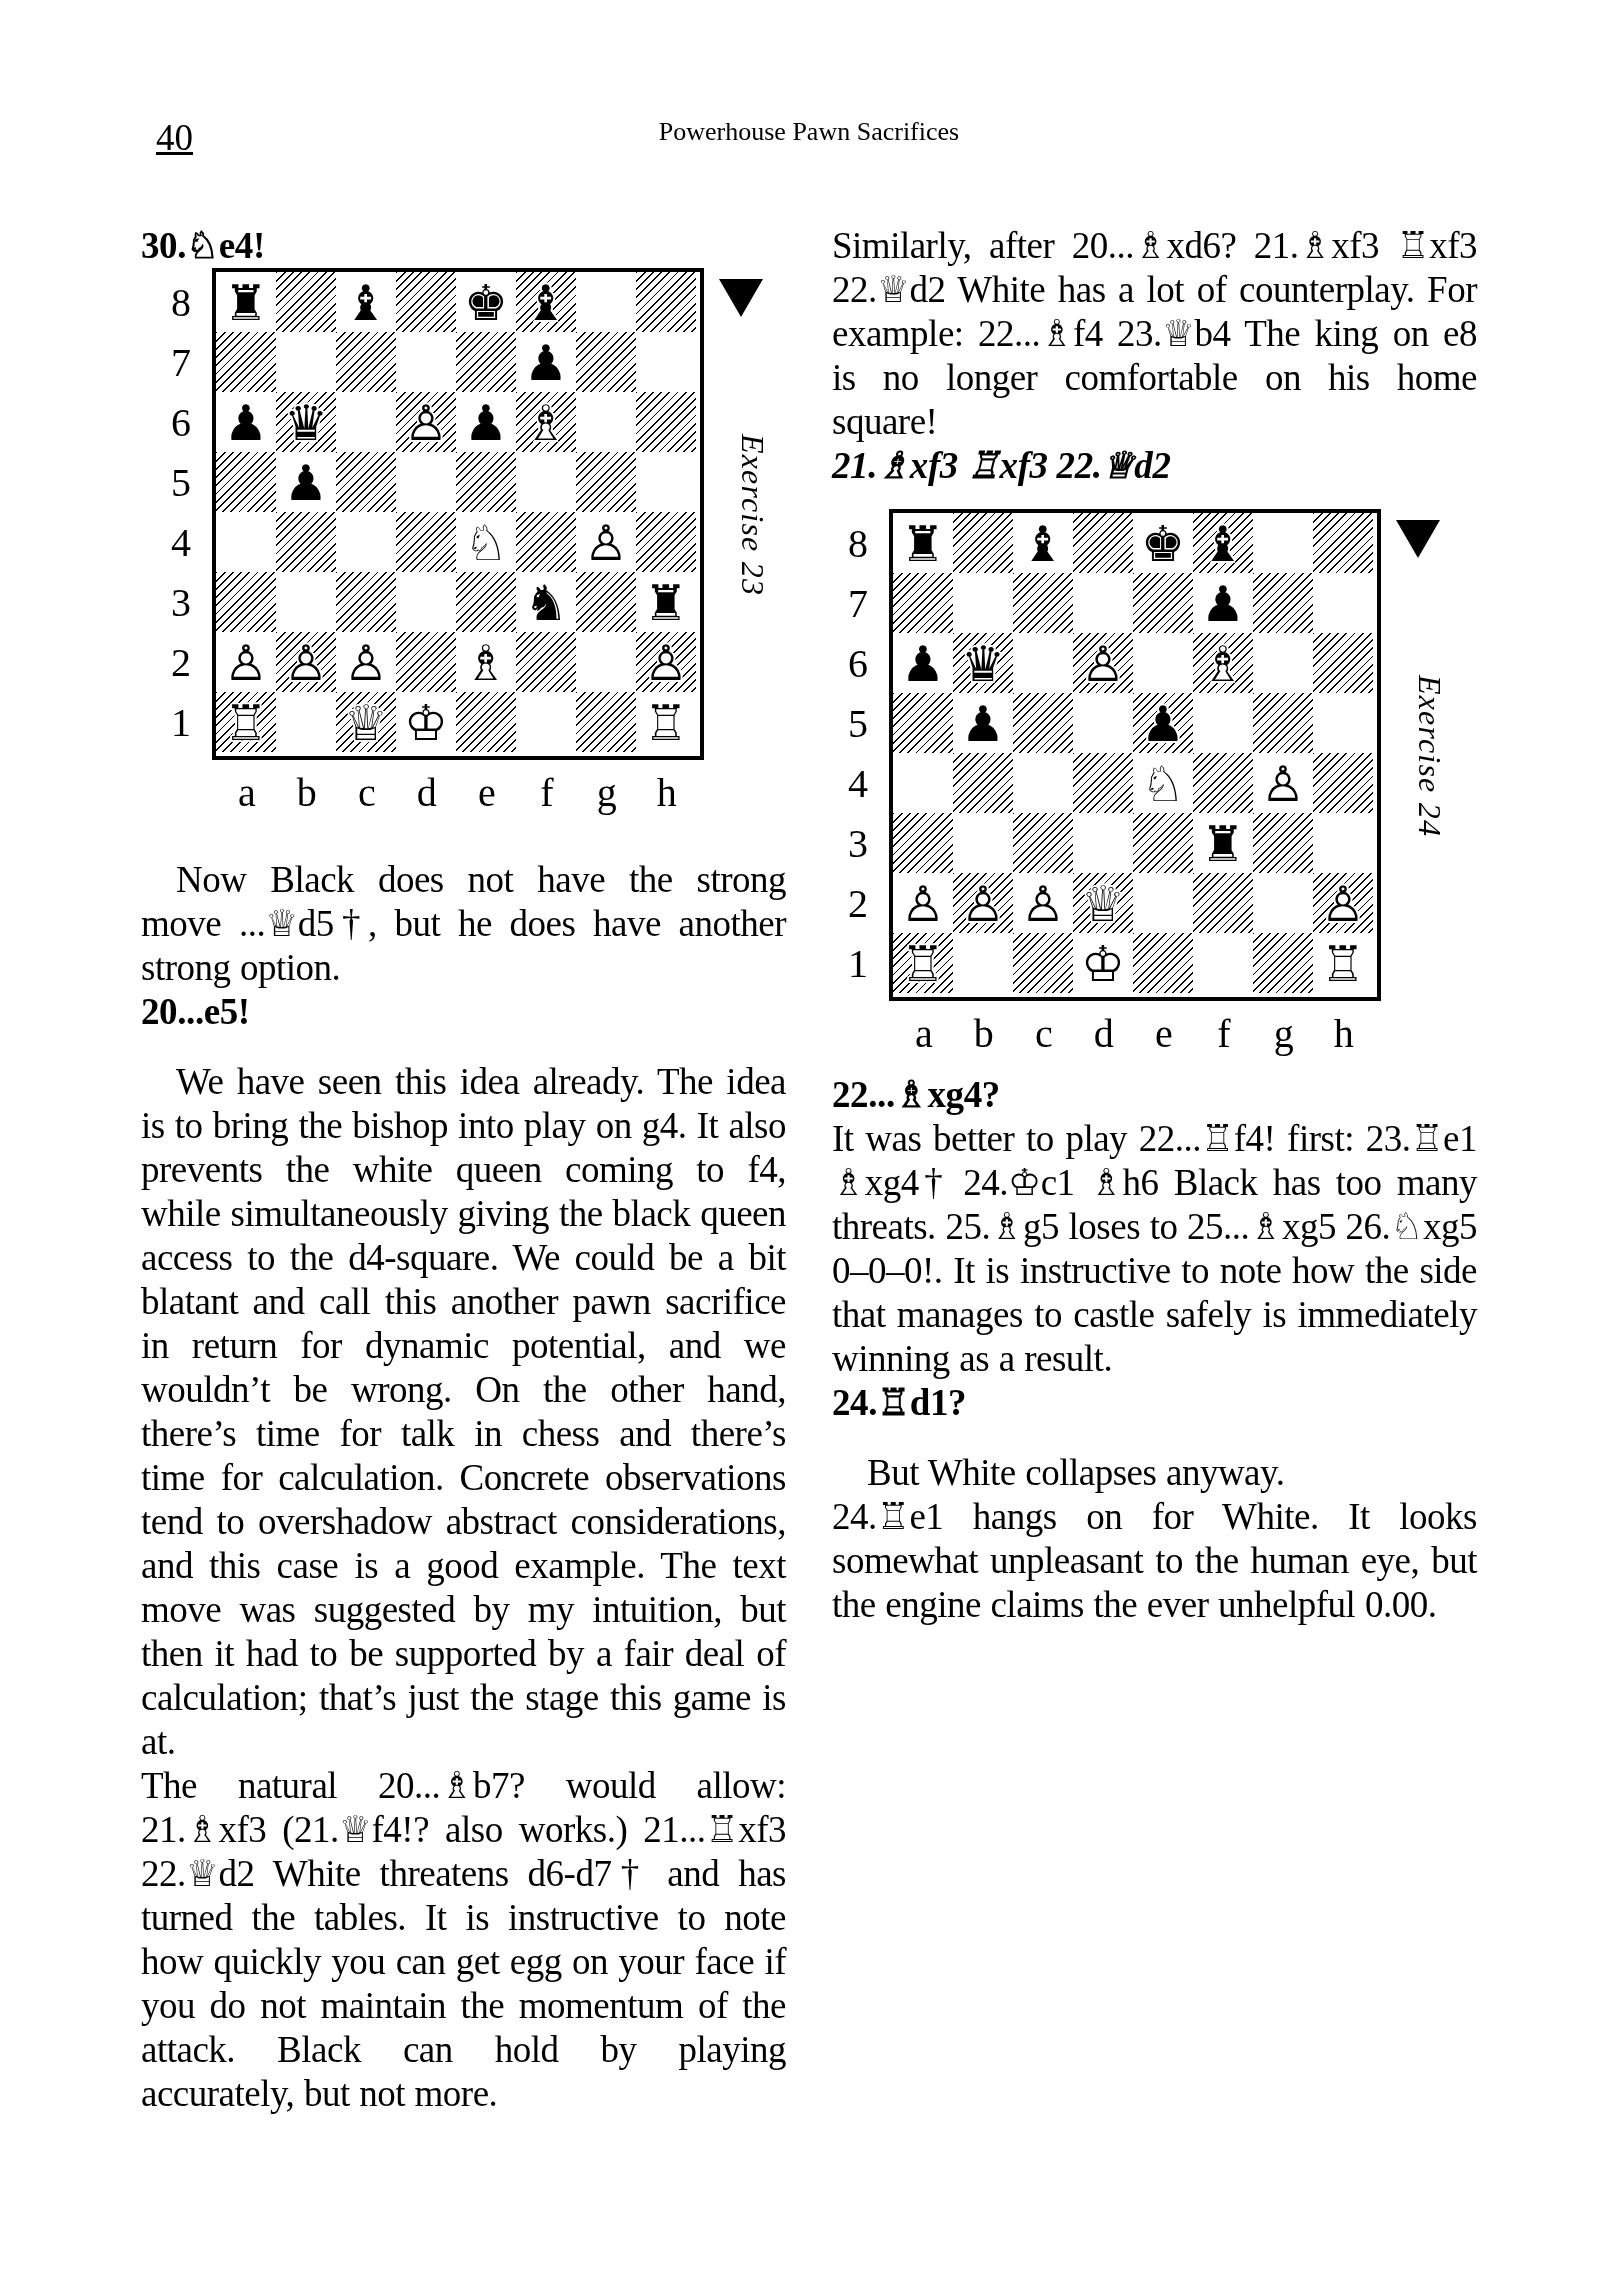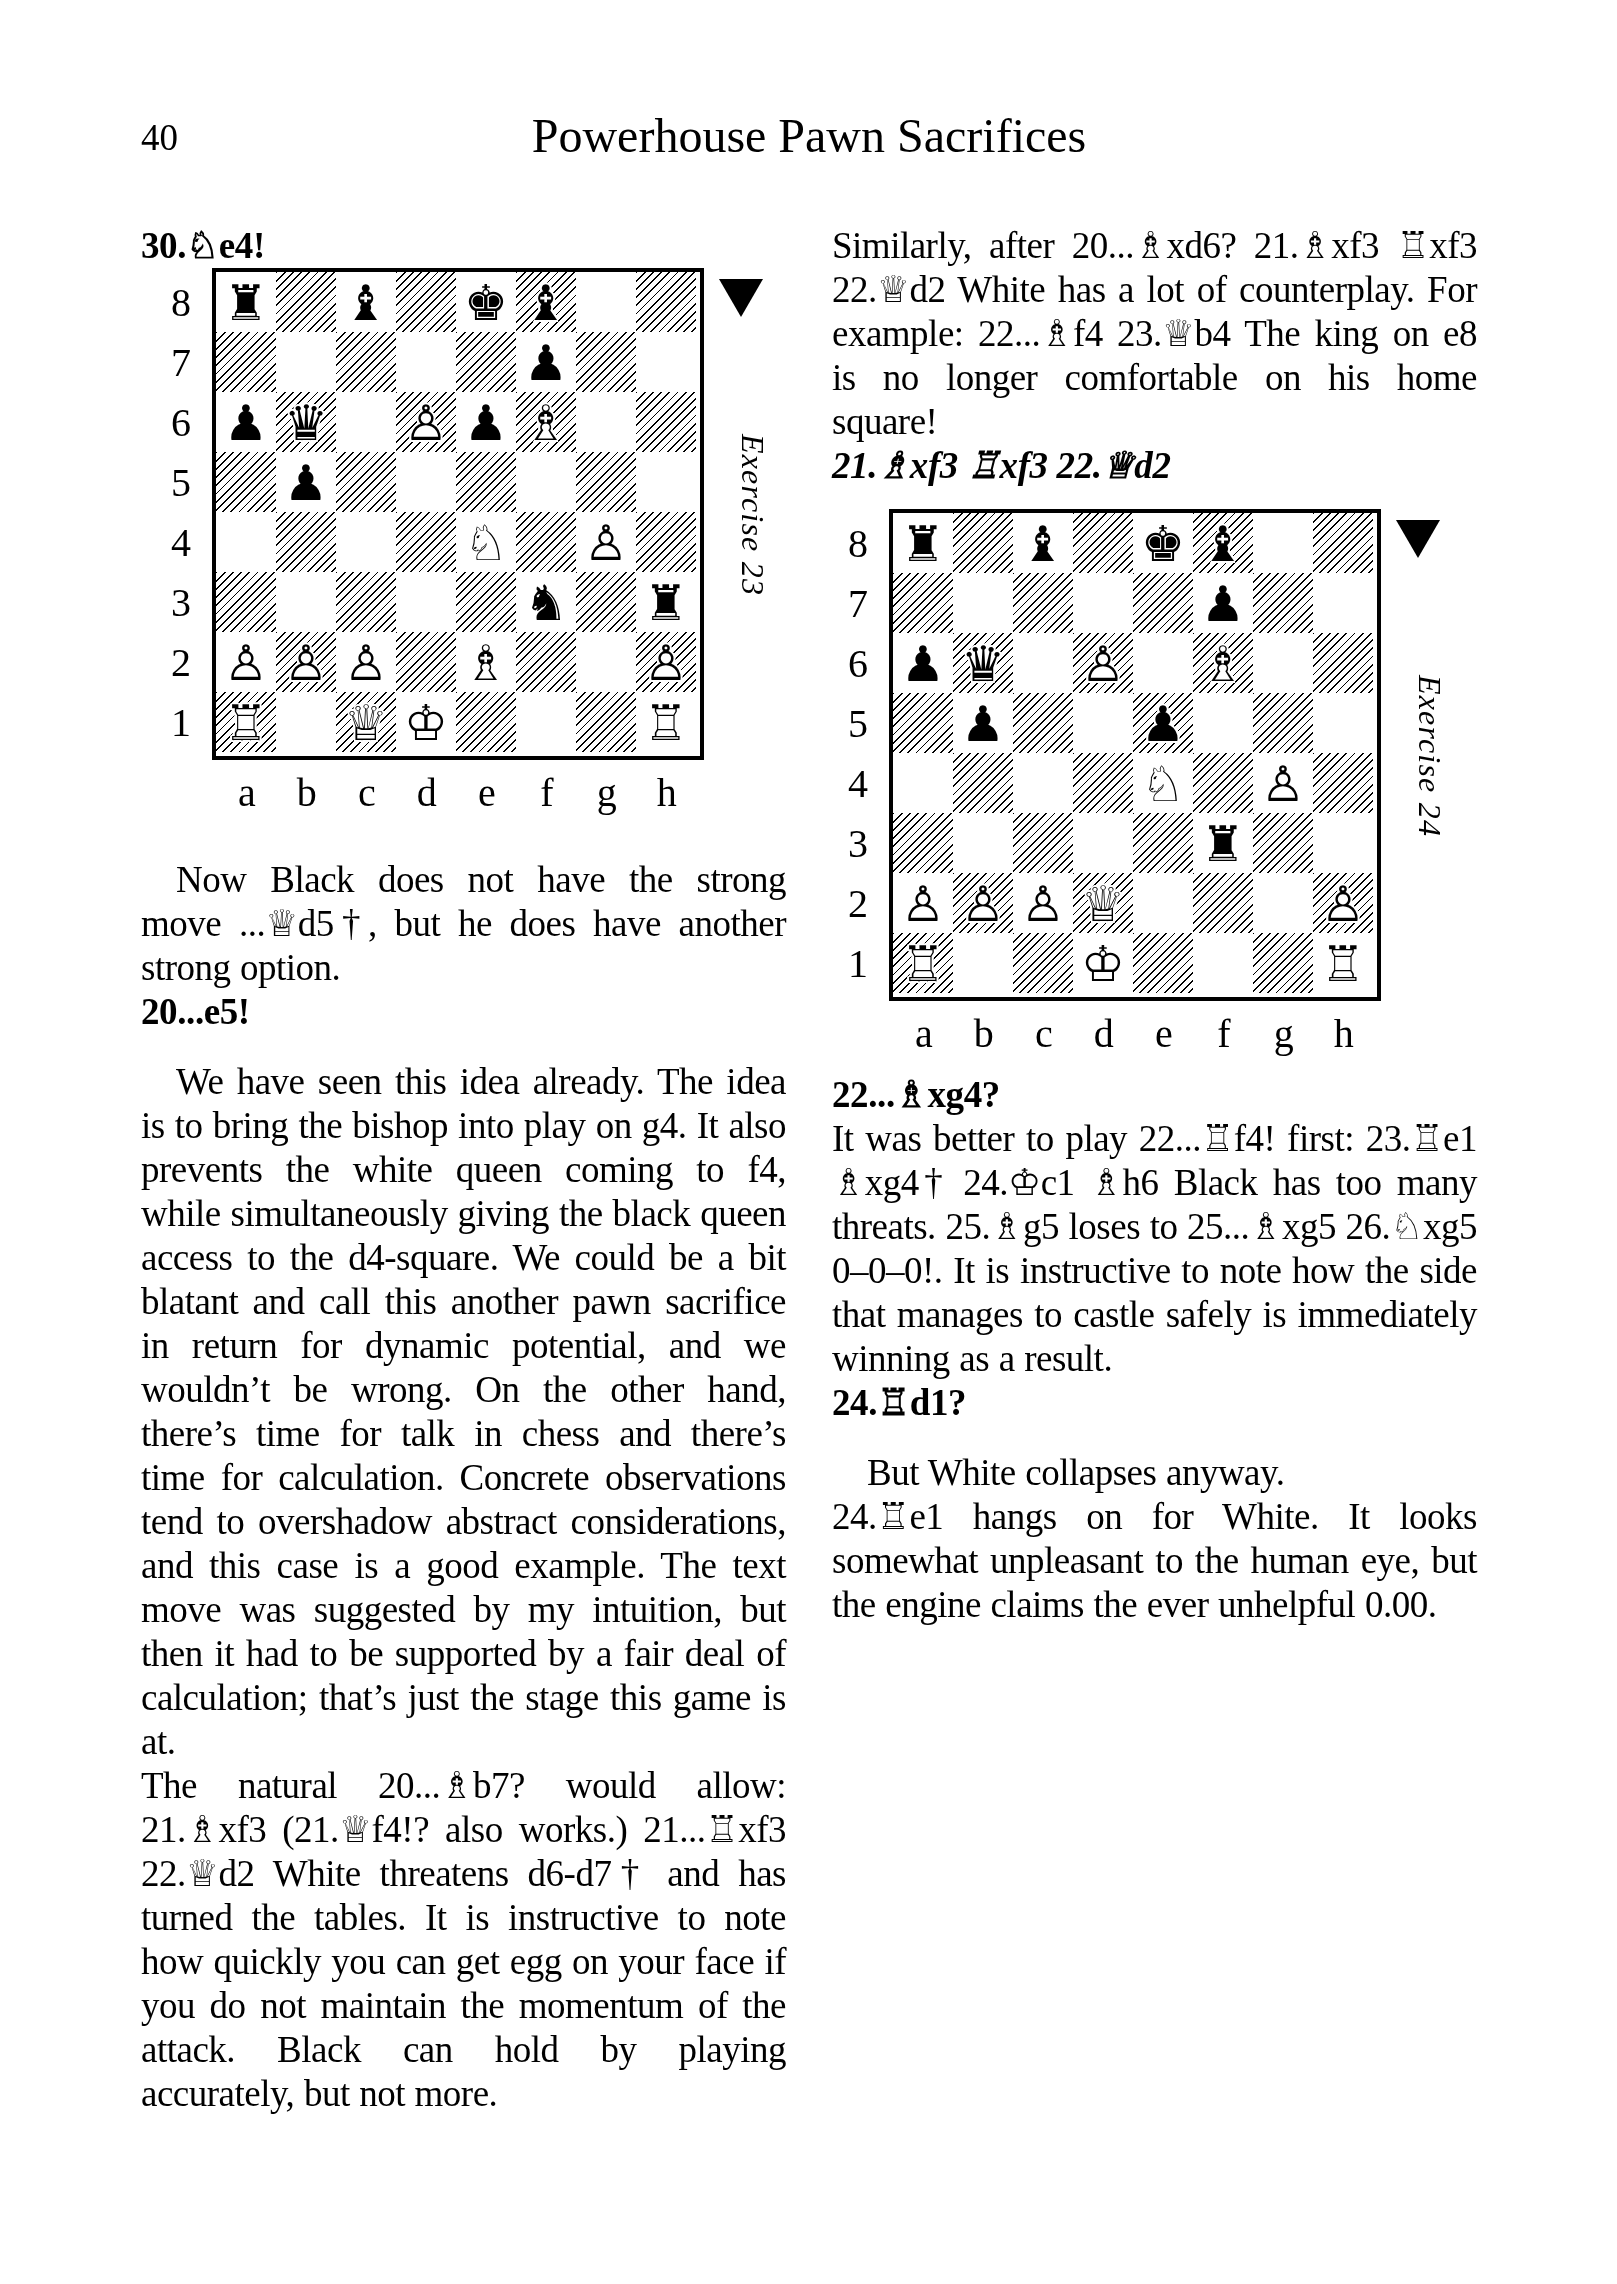--- a/index.html
+++ b/index.html
@@ -1,19 +1,19 @@
 <!DOCTYPE html>
 <html style="font-size:13px"><head>
 <meta charset="utf-8">
 <style>
   html,body{margin:0;padding:0;background:#e8e8e8;}
   .page{position:relative;width:1618px;height:2284px;background:#ffffff;color:#000;
         font-family:"Liberation Serif","DejaVu Serif",serif;overflow:hidden;}
-  .pageno{position:absolute;left:141px;top:119px;font-size:37px;line-height:1;}
-  .booktitle{position:absolute;left:0;top:112px;width:100%;text-align:center;font-size:48px;line-height:1;}
+  .pageno{position:absolute;left:156px;top:119px;font-size:37px;line-height:1;text-decoration:underline;}
+  .booktitle{position:absolute;left:0;top:119px;width:100%;text-align:center;font-size:26px;line-height:1;}
   .col{position:absolute;top:224px;width:645px;}
   .col.left{left:141px;}
   .col.right{left:832px;}
   p.body{margin:0;font-size:37px;line-height:44px;text-align:justify;letter-spacing:-0.5px;word-spacing:0.8px;}
   p.indent{text-indent:35px;margin-top:26px;}
   h2.move{margin:0;font-size:37px;font-weight:bold;line-height:44px;letter-spacing:-0.4px;}
   .mt-h{margin-top:39px;}
   .mt-p{margin-top:34px;}
   .mb-h{margin-bottom:39px;}
   .mt-sm{margin-top:13px;font-style:italic;}

